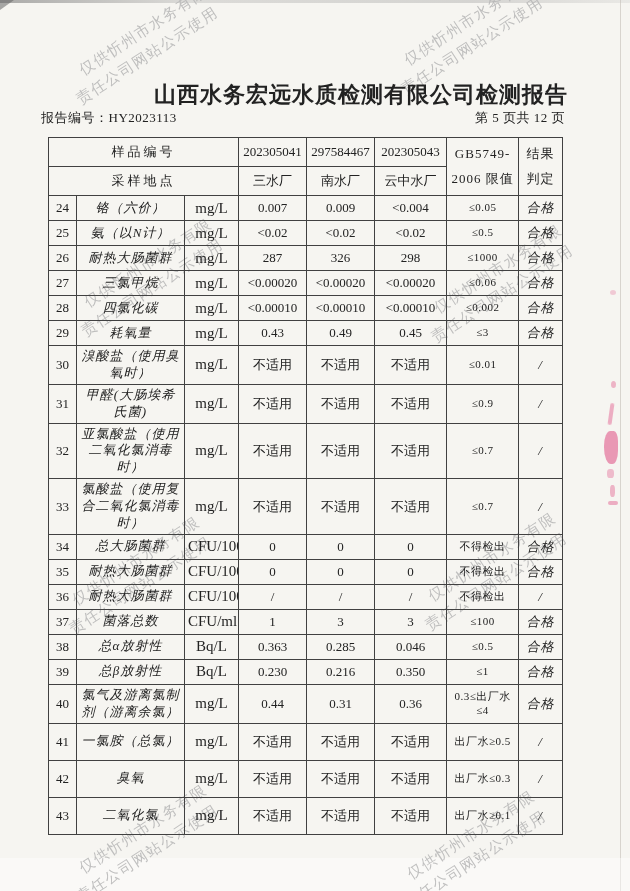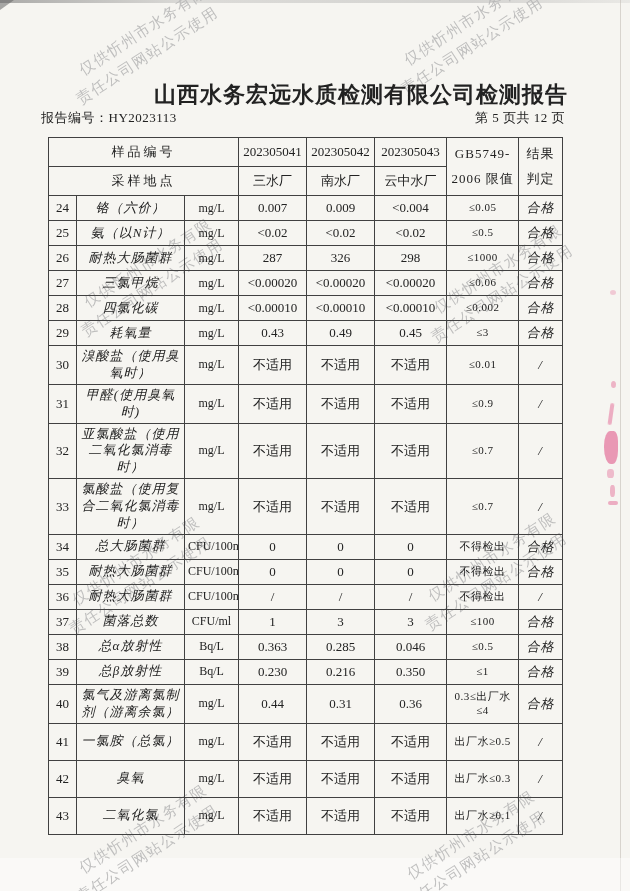--- a/index.html
+++ b/index.html
@@ -47,21 +47,21 @@
   col.c-unit{width:54px;}
   col.c-v1{width:68px;}
   col.c-v2{width:68px;}
   col.c-v3{width:72px;}
   col.c-limit{width:72px;}
   col.c-result{width:44px;}
   thead tr{height:29px;}
   tbody tr{height:25px;}
   tbody tr:nth-child(n+18){height:37px;}
   td.name-cell{text-align:left;padding-left:6px;letter-spacing:1px;line-height:1.3;font-style:italic;}
-  td.unit-cell{font-size:12px;}
+  td.unit-cell{font-size:15px;}
   td.limit-cell{font-size:11px;letter-spacing:.5px;line-height:1.25;}
   td.result-cell{letter-spacing:1px;font-style:italic;}
   th.hdr-label{letter-spacing:3px;}
   th.hdr-2line{line-height:1.9;letter-spacing:1px;font-size:13px;margin-left:16px;}
 
   
   .wm{
     position:absolute;
     transform:rotate(-33deg);
     color:#b6b6b6;
@@ -158,21 +158,21 @@
     <col class="c-v1">
       <col class="c-v2">
       <col class="c-v3">
     <col class="c-limit">
       <col class="c-result">
   </colgroup>
   <thead>
     <tr>
       <th colspan="3" class="hdr-label">样品编号</th>
       <th>202305041</th>
-      <th>202305042</th>
+      <th>297584467</th>
       <th>202305043</th>
       <th rowspan="2" class="hdr-2line">
         <div>GB5749-</div>
         <div>2006 限值</div>
       </th>
       <th rowspan="2" class="hdr-2line">
         <div>结果</div>
         <div>判定</div>
       </th>
     </tr>
@@ -257,21 +257,21 @@
         <td class="unit-cell">mg/L</td>
         <td>不适用</td>
         <td>不适用</td>
         <td>不适用</td>
         <td class="limit-cell">≤0.01</td>
         <td class="result-cell">/</td>
       </tr>
 
       <tr>
         <td>31</td>
-        <td class="name-cell">甲醛(使用臭氧时)</td>
+        <td class="name-cell">甲醛(大肠埃希氏菌)</td>
         <td class="unit-cell">mg/L</td>
         <td>不适用</td>
         <td>不适用</td>
         <td>不适用</td>
         <td class="limit-cell">≤0.9</td>
         <td class="result-cell">/</td>
       </tr>
 
       <tr>
         <td>32</td>

